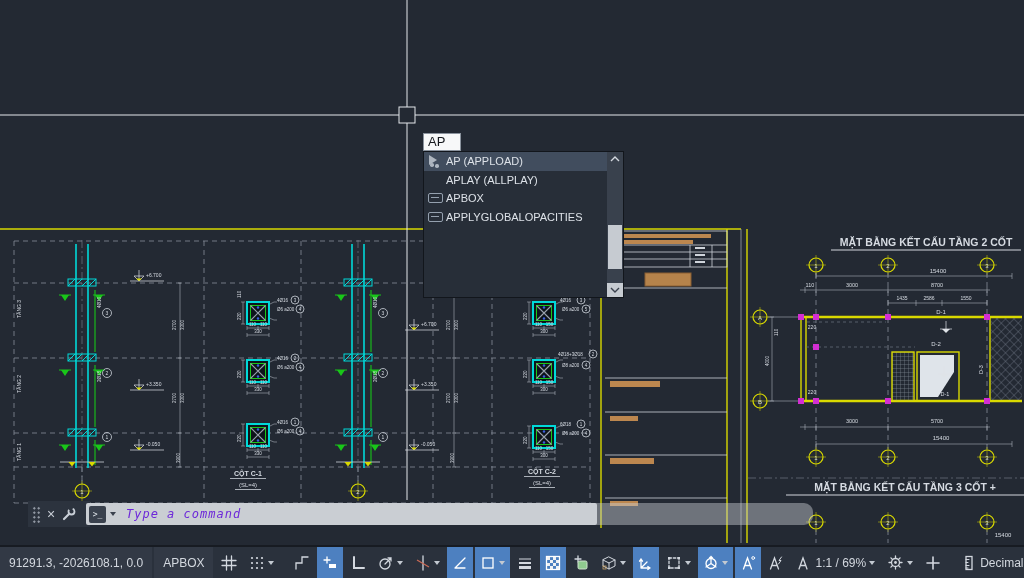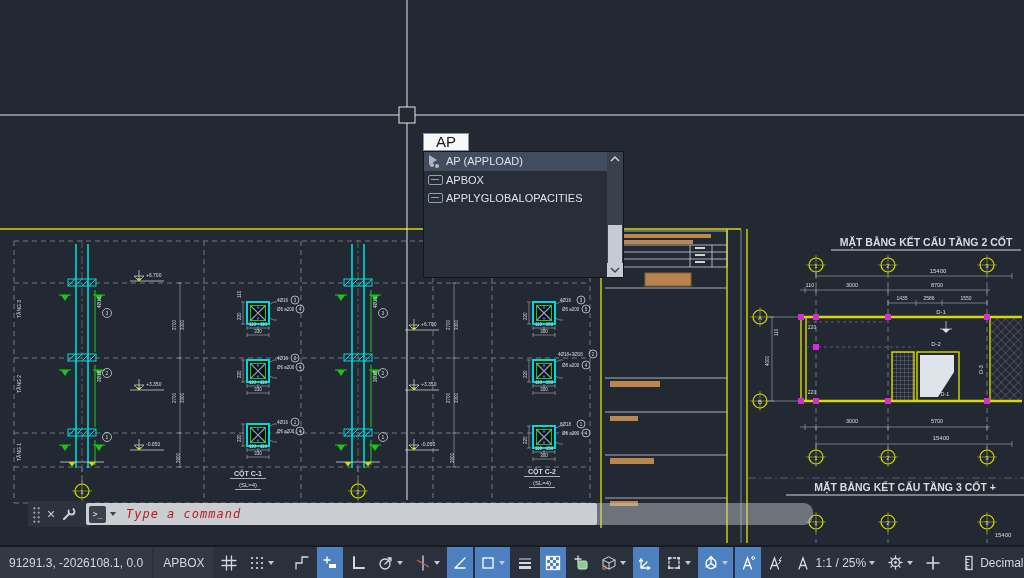--- a/index.html
+++ b/index.html
@@ -19,22 +19,22 @@
   .cl{stroke:#7d8591;stroke-width:0.6;fill:none;stroke-dasharray:8 3 2 3}
   .dim{stroke:#a8afb9;stroke-width:0.6;fill:none}
   .xh{stroke:#e4e7eb;stroke-width:1;fill:none}
   .t45{font-size:4.5px}.t5{font-size:5px}.t55{font-size:5.5px}.t6{font-size:6px}
   .t7{font-size:7px;font-weight:bold}
   .ttl{font-size:10.5px;font-weight:bold;fill:#e6eaef}
   .mid{text-anchor:middle}
   .orbar{fill:#bc874f}
   
   #ac-query{position:absolute;left:423px;top:133px;width:32px;height:16px;background:#f7f8f9;
-    border:1px solid #8b939e;color:#15181d;font-size:15px;line-height:16px;padding-left:12px;z-index:30;}
-  #ac-list{position:absolute;left:423px;top:151px;width:201px;height:127px;background:#272e38;
+    border:1px solid #8b939e;color:#15181d;font-size:13px;line-height:16px;padding-left:4px;z-index:30;}
+  #ac-list{position:absolute;left:423px;top:151px;width:201px;height:147px;background:#272e38;
     border:1px solid #12161c;box-sizing:border-box;z-index:30;}
   .ac-item{height:18.5px;display:flex;align-items:center;padding-left:3px;color:#dde2e8;
     font-size:11px;white-space:nowrap;}
   .ac-item.sel{background:#414d5e;}
   .ac-ic{flex:0 0 19px;height:12px;position:relative;}
   .ac-ic.sysvar::before{content:"";position:absolute;left:1px;top:1px;width:13px;height:8px;
     border:1px solid #94a0ae;border-radius:2px;
     background:linear-gradient(#94a0ae 1px,transparent 1px) 2px 3px/8px 3px no-repeat;}
   .ac-ic.appload::before{content:"";position:absolute;left:2px;top:0;width:0;height:0;
     border-left:8px solid #aeb6c0;border-top:5px solid transparent;border-bottom:5px solid transparent;}
@@ -52,21 +52,21 @@
   #cmd-grip{width:9px;height:17px;
     background:radial-gradient(#9aa2ad 1px,transparent 1.2px);background-size:4.5px 4.5px;}
   #cmd-close{color:#c9cfd7;font-size:14px;line-height:14px;}
   #cmd-input{position:absolute;left:86px;top:503px;width:508px;height:22px;background:#caced3;
     display:flex;align-items:center;gap:4px;padding-left:3px;z-index:20;border-radius:2px;}
   #cmd-icon{width:17px;height:17px;background:#3a414d;color:#dfe3e8;font-size:8px;line-height:17px;
     text-align:center;border-radius:2px;font-family:"DejaVu Sans Mono",monospace;}
   .dd{width:0;height:0;border-left:3.5px solid transparent;border-right:3.5px solid transparent;
     border-top:4px solid #c3c9d1;}
   #cmd-input .dd{border-top-color:#3a414d;}
-  #cmd-placeholder{font-family:"DejaVu Sans Mono",monospace;font-style:italic;color:#b91c1c;
+  #cmd-placeholder{font-family:"DejaVu Sans Mono",monospace;font-style:italic;color:#6d28d9;
     font-size:12px;letter-spacing:1px;margin-left:6px;}
   #cmd-ext{position:absolute;left:594px;top:503px;width:219px;height:22px;
     background:rgba(202,206,211,0.45);border-radius:0 9px 9px 0;z-index:19;}
   
   #statusbar{position:absolute;left:0;top:545px;width:1024px;height:33px;background:#2a313c;
     border-top:2px solid #171b22;box-sizing:border-box;display:flex;align-items:stretch;z-index:40;}
   .sb-panel{display:flex;align-items:center;padding:0 9px;background:#323945;margin-right:2px;
     color:#d3d8df;font-size:12px;white-space:nowrap;}
   .sb-btn{display:flex;align-items:center;justify-content:center;gap:3px;padding:0 5px;margin:0 1px;
     color:#d3d8df;font-size:12px;white-space:nowrap;}
@@ -422,20 +422,24 @@
 </svg>
 
 <div id="ac-query">AP</div>
 <div id="ac-list">
   <div id="ac-rows">
   <div class="ac-item sel">
     <span class="ac-ic appload"></span>
     <span class="ac-label">AP (APPLOAD)</span>
   </div>
 
+  <div class="ac-item">
+    <span class="ac-ic"></span>
+    <span class="ac-label">APLAY (ALLPLAY)</span>
+  </div>
 
 
   <div class="ac-item">
     <span class="ac-ic sysvar"></span>
     <span class="ac-label">APBOX</span>
   </div>
 
 
 
   <div class="ac-item">
@@ -607,21 +611,21 @@
   <div class="sb-btn">
     <svg width="16" height="16">
       <path class="ic" d="M2.5 14L6.5 3L10.5 14M4 10.5h5"></path>
           <path class="ic" style="stroke-width:1" d="M13.5 2l-2.5 3.5h2L10.5 9"></path>
         </svg>
   </div>
   <div class="sb-btn">
     <svg width="16" height="16">
       <path class="ic" d="M3 14L7 3L11 14M4.5 10.5h5"></path>
         </svg>
-    <span>1:1 / 25%</span>
+    <span>1:1 / 69%</span>
     <span class="dd"></span>
   </div>
   <div class="sb-btn">
     <svg width="17" height="17">
       <circle class="ic" cx="8.5" cy="8.5" r="4"></circle>
           <circle cx="8.5" cy="8.5" r="1.4" class="icf"></circle>
       <path class="ic" d="M8.5 2V4.2M8.5 12.8V15M2 8.5H4.2M12.8 8.5H15M3.9 3.9L5.5 5.5M11.5 11.5l1.6 1.6M13.1 3.9L11.5 5.5M5.5 11.5l-1.6 1.6"></path>
         </svg>
     <span class="dd"></span>
   </div>

